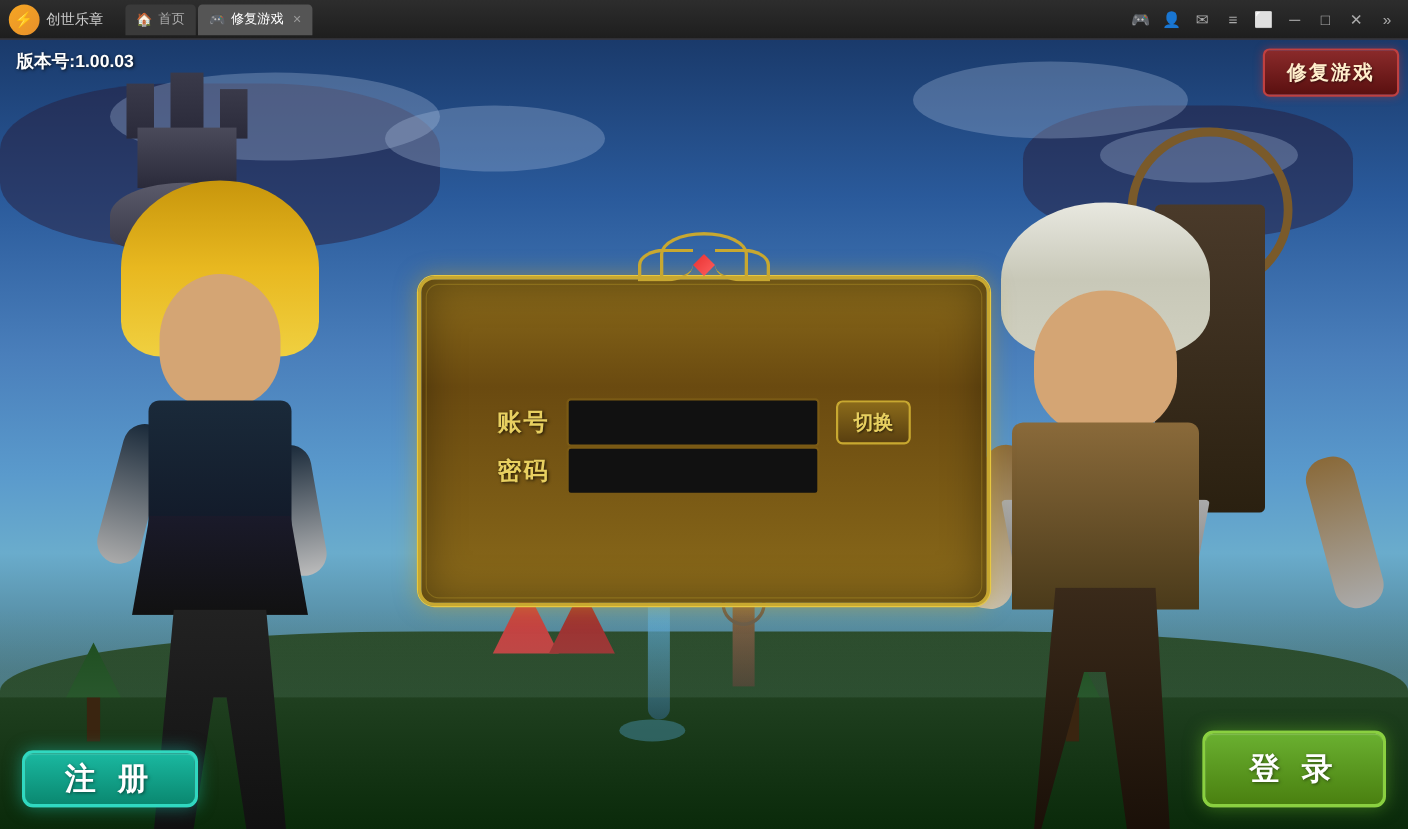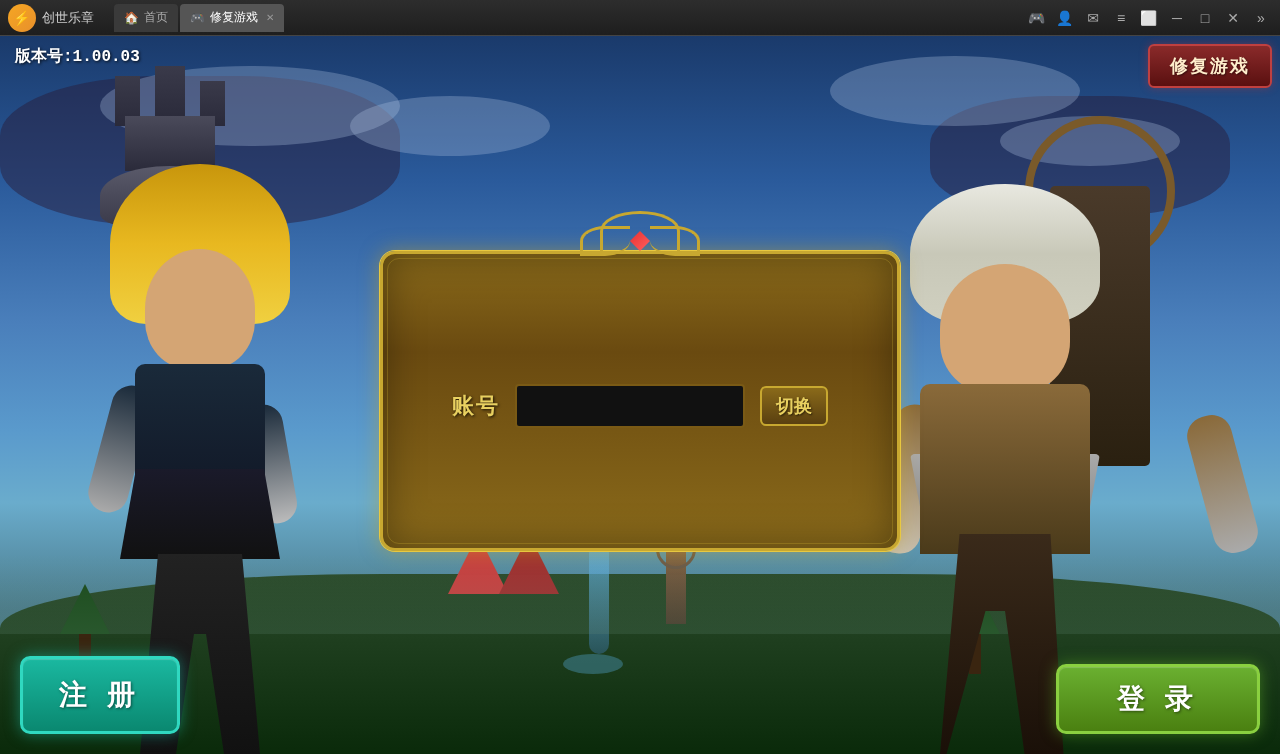--- a/index.html
+++ b/index.html
@@ -487,39 +487,39 @@
       cursor: pointer;
       text-shadow: 1px 1px 2px rgba(0,0,0,0.6);
     }
 
     
     #register-btn {
       position: absolute;
       bottom: 20px;
       left: 20px;
       width: 160px;
-      height: 78px;
+      height: 52px;
       background: linear-gradient(180deg, #1ab8a0, #0a8870);
       border: 3px solid #30d8c0;
       border-radius: 10px;
       color: #ffffff;
       font-size: 28px;
       font-weight: bold;
       cursor: pointer;
       letter-spacing: 6px;
       text-shadow: 1px 1px 3px rgba(0,0,0,0.5);
       box-shadow: 0 0 15px rgba(30,200,180,0.5), inset 0 1px 1px rgba(255,255,255,0.2);
       z-index: 60;
     }
 
     #login-btn {
       position: absolute;
       bottom: 20px;
       right: 20px;
-      width: 204px;
+      width: 167px;
       height: 70px;
       background: linear-gradient(180deg, #6ab030, #4a8010);
       border: 3px solid #8ad040;
       border-radius: 10px;
       color: #ffffff;
       font-size: 28px;
       font-weight: bold;
       cursor: pointer;
       letter-spacing: 6px;
       text-shadow: 1px 1px 3px rgba(0,0,0,0.5);
@@ -530,21 +530,20 @@
     
     #version {
       position: absolute;
       top: 10px;
       left: 15px;
       color: #ffffff;
       font-size: 16px;
       font-weight: bold;
       text-shadow: 1px 1px 3px rgba(0,0,0,0.8);
       z-index: 60;
-      font-family: Liberation Mono, monospace;
     }
 
     
     #repair-btn {
       position: absolute;
       top: 8px;
       right: 8px;
       background: linear-gradient(180deg, #8a2a2a, #5a1010);
       border: 2px solid #c04040;
       color: #ffeecc;
@@ -744,20 +743,24 @@
     </div>
 
     <div class="panel-inner">
 
       <div class="form-row">
         <span class="form-label">账号</span>
         <input class="form-input" type="text" placeholder="" style="">
         <button class="switch-btn">切换</button>
       </div>
 
+      <div class="form-row">
+        <span class="form-label">密码</span>
+        <input class="form-input" type="password" placeholder="" style="">
+      </div>
     </div>
   </div>
 
   <div id="version">版本号:1.00.03</div>
 
   <button id="repair-btn">修复游戏</button>
 
   <button id="register-btn">注 册</button>
 
   <button id="login-btn">登 录</button>

